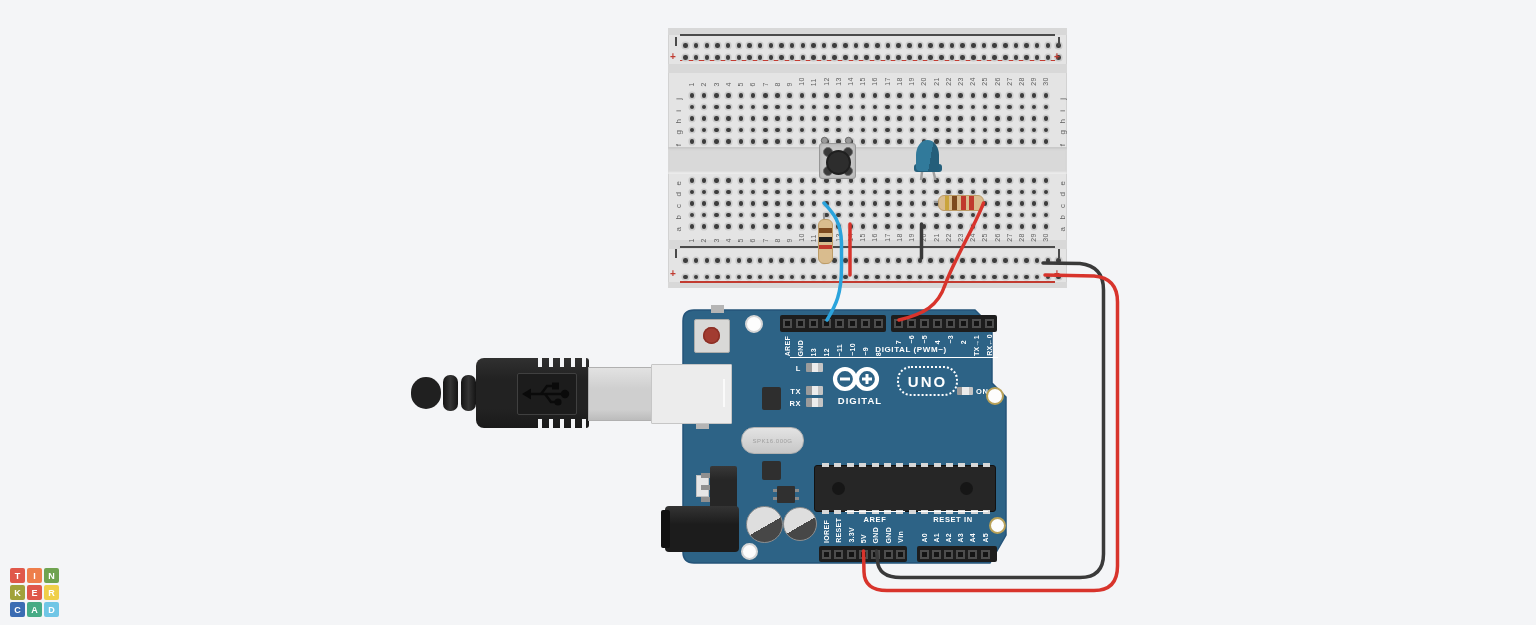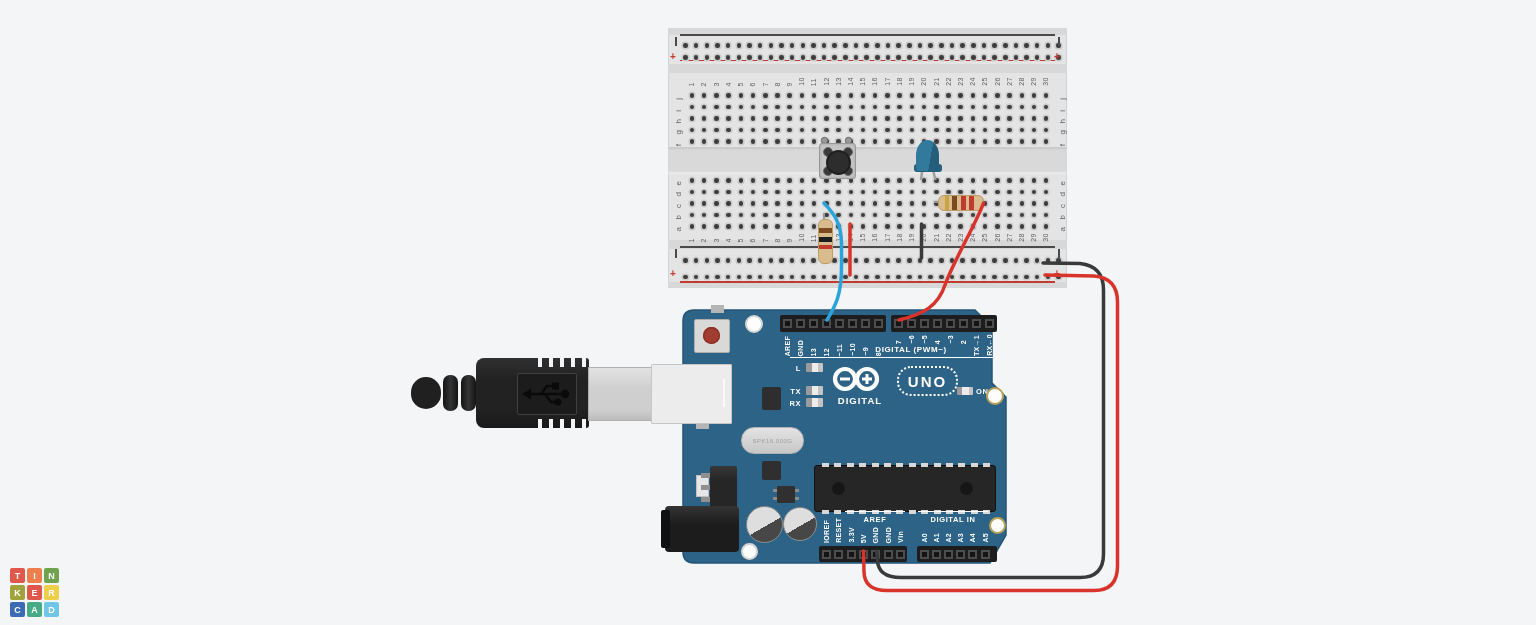--- a/index.html
+++ b/index.html
@@ -726,21 +726,21 @@
 
   <div class="cap" style="left:745.5px;top:505.5px;width:35px;height:35px;"></div>
   <div class="cap" style="left:783px;top:507px;width:32px;height:32px;"></div>
 
   <div class="abs" style="left:665px;top:506px;width:74px;height:46px;border-radius:4px;background:linear-gradient(180deg,#343434,#1c1c1c 40%);"></div>
   <div class="abs" style="left:661px;top:510px;width:9px;height:38px;border-radius:2px;background:#101010;"></div>
 
   <div class="bracketline" style="left:845px;top:511px;width:60px;"></div>
   <div class="wlabel" style="left:845px;top:515px;width:60px;text-align:center;">AREF</div>
   <div class="bracketline" style="left:918px;top:511px;width:70px;"></div>
-  <div class="wlabel" style="left:918px;top:515px;width:70px;text-align:center;">DIGITAL IN</div>
+  <div class="wlabel" style="left:918px;top:515px;width:70px;text-align:center;">RESET IN</div>
   <div class="pinstrip" style="left:819px;top:546px;width:88px;height:16px;" id="pstrip">
       <div class="pin" style="left: 3.1px; top: 3.5px;"></div>
       <div class="pin" style="left: 15.4px; top: 3.5px;"></div>
       <div class="pin" style="left: 27.7px; top: 3.5px;"></div>
       <div class="pin" style="left: 40px; top: 3.5px;"></div>
       <div class="pin" style="left: 52.3px; top: 3.5px;"></div>
       <div class="pin" style="left: 64.6px; top: 3.5px;"></div>
       <div class="pin" style="left: 76.9px; top: 3.5px;"></div>
     </div>
   <div class="pinstrip" style="left:917px;top:546px;width:80px;height:16px;" id="astrip">

